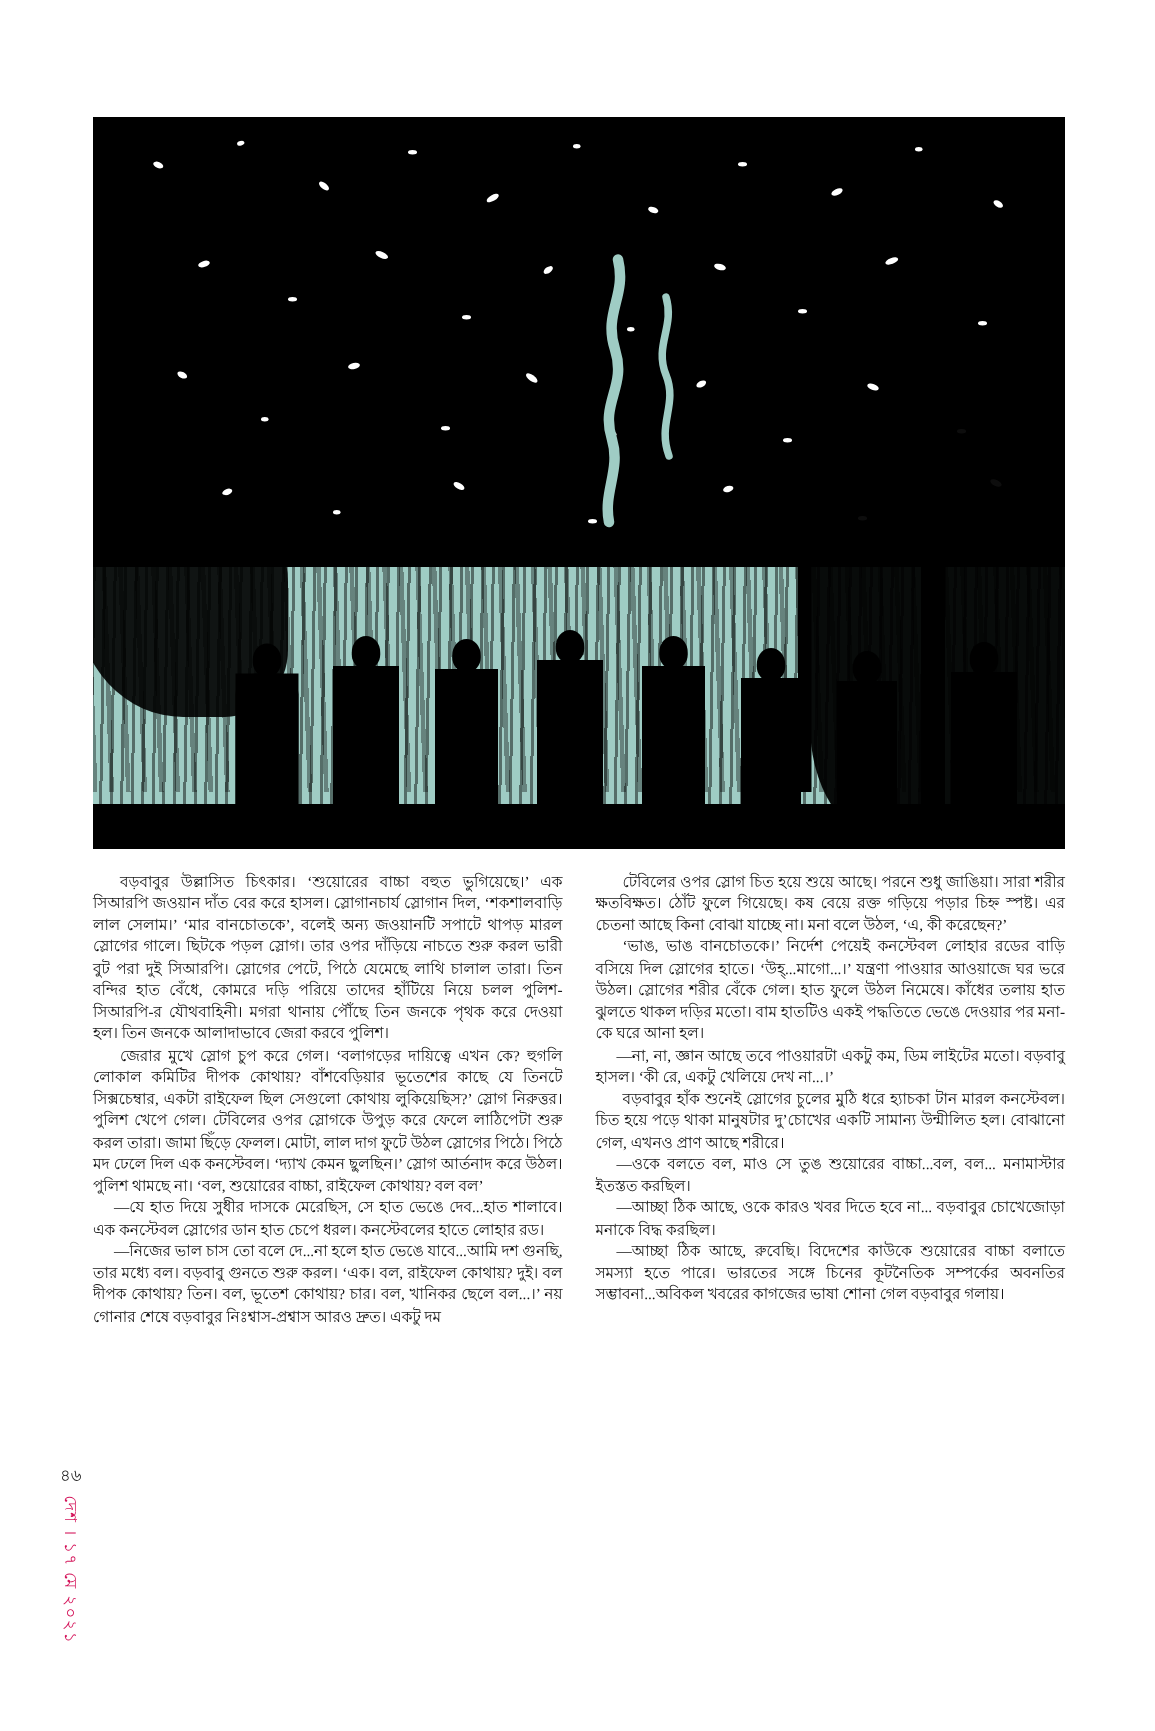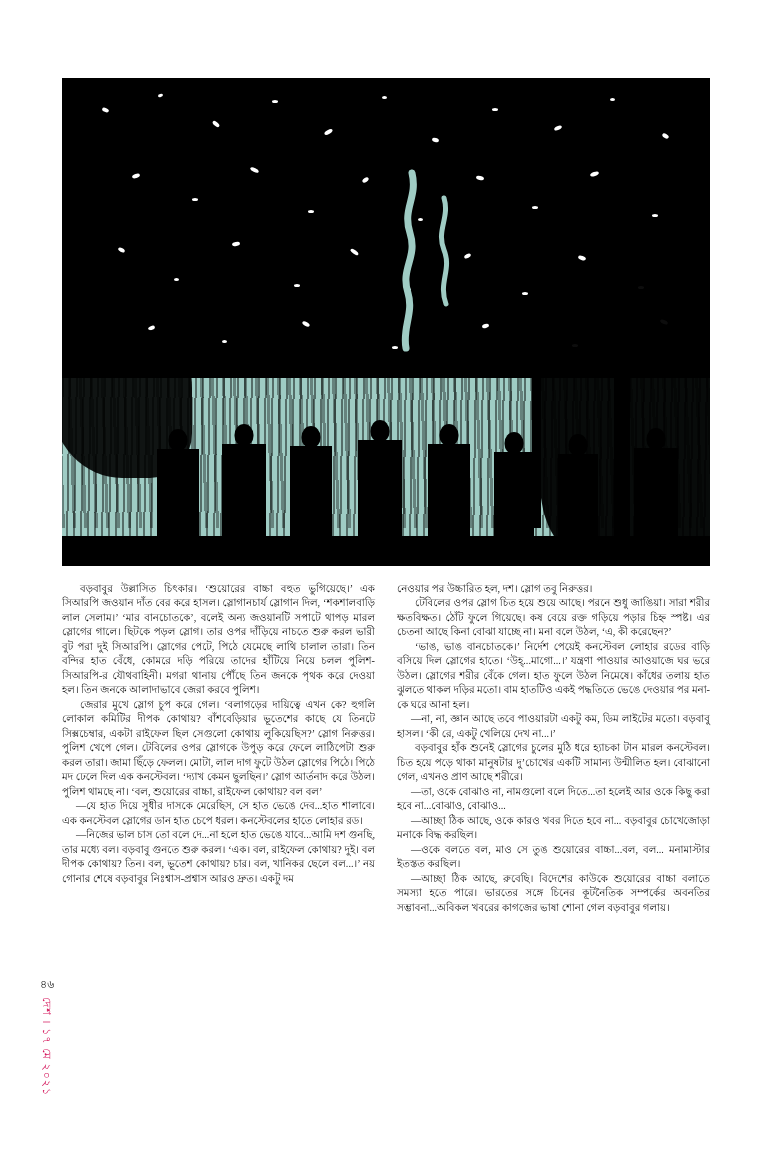--- a/index.html
+++ b/index.html
@@ -314,28 +314,26 @@
   <div class="columns">
 
     <div class="col">
       <p>বড়বাবুর উল্লাসিত চিৎকার। ‘শুয়োরের বাচ্চা বহুত ভুগিয়েছে।’ এক সিআরপি জওয়ান দাঁত বের করে হাসল। স্লোগানচার্য স্লোগান দিল, ‘শকশালবাড়ি লাল সেলাম।’ ‘মার বানচোতকে’, বলেই অন্য জওয়ানটি সপাটে থাপড় মারল স্লোগের গালে। ছিটকে পড়ল স্লোগ। তার ওপর দাঁড়িয়ে নাচতে শুরু করল ভারী বুট পরা দুই সিআরপি। স্লোগের পেটে, পিঠে যেমেছে লাথি চালাল তারা। তিন বন্দির হাত বেঁধে, কোমরে দড়ি পরিয়ে তাদের হাঁটিয়ে নিয়ে চলল পুলিশ-সিআরপি-র যৌথবাহিনী। মগরা থানায় পৌঁছে তিন জনকে পৃথক করে দেওয়া হল। তিন জনকে আলাদাভাবে জেরা করবে পুলিশ।</p>
       <p>জেরার মুখে স্লোগ চুপ করে গেল। ‘বলাগড়ের দায়িত্বে এখন কে? হুগলি লোকাল কমিটির দীপক কোথায়? বাঁশবেড়িয়ার ভূতেশের কাছে যে তিনটে সিক্সচেম্বার, একটা রাইফেল ছিল সেগুলো কোথায় লুকিয়েছিস?’ স্লোগ নিরুত্তর। পুলিশ খেপে গেল। টেবিলের ওপর স্লোগকে উপুড় করে ফেলে লাঠিপেটা শুরু করল তারা। জামা ছিঁড়ে ফেলল। মোটা, লাল দাগ ফুটে উঠল স্লোগের পিঠে। পিঠে মদ ঢেলে দিল এক কনস্টেবল। ‘দ্যাখ কেমন ছুলছিন।’ স্লোগ আর্তনাদ করে উঠল। পুলিশ থামছে না। ‘বল, শুয়োরের বাচ্চা, রাইফেল কোথায়? বল বল’</p>
       <p class="dash">—যে হাত দিয়ে সুধীর দাসকে মেরেছিস, সে হাত ভেঙে দেব...হাত শালাবে। এক কনস্টেবল স্লোগের ডান হাত চেপে ধরল। কনস্টেবলের হাতে লোহার রড।</p>
       <p class="dash">—নিজের ভাল চাস তো বলে দে...না হলে হাত ভেঙে যাবে...আমি দশ গুনছি, তার মধ্যে বল। বড়বাবু গুনতে শুরু করল। ‘এক। বল, রাইফেল কোথায়? দুই। বল দীপক কোথায়? তিন। বল, ভূতেশ কোথায়? চার। বল, খানিকর ছেলে বল...।’ নয় গোনার শেষে বড়বাবুর নিঃশ্বাস-প্রশ্বাস আরও দ্রুত। একটু দম</p>
     </div>
 
     <div class="col">
-      <p class="noindent">নেওয়ার পর উচ্চারিত হল, দশ। স্লোগ তবু নিরুত্তর।</p>
       <p>টেবিলের ওপর স্লোগ চিত হয়ে শুয়ে আছে। পরনে শুধু জাঙিয়া। সারা শরীর ক্ষতবিক্ষত। ঠোঁট ফুলে গিয়েছে। কষ বেয়ে রক্ত গড়িয়ে পড়ার চিহ্ন স্পষ্ট। এর চেতনা আছে কিনা বোঝা যাচ্ছে না। মনা বলে উঠল, ‘এ, কী করেছেন?’</p>
       <p>‘ভাঙ, ভাঙ বানচোতকে।’ নির্দেশ পেয়েই কনস্টেবল লোহার রডের বাড়ি বসিয়ে দিল স্লোগের হাতে। ‘উহ্...মাগো...।’ যন্ত্রণা পাওয়ার আওয়াজে ঘর ভরে উঠল। স্লোগের শরীর বেঁকে গেল। হাত ফুলে উঠল নিমেষে। কাঁধের তলায় হাত ঝুলতে থাকল দড়ির মতো। বাম হাতটিও একই পদ্ধতিতে ভেঙে দেওয়ার পর মনা-কে ঘরে আনা হল।</p>
       <p class="dash">—না, না, জ্ঞান আছে তবে পাওয়ারটা একটু কম, ডিম লাইটের মতো। বড়বাবু হাসল। ‘কী রে, একটু খেলিয়ে দেখ না...।’</p>
       <p>বড়বাবুর হাঁক শুনেই স্লোগের চুলের মুঠি ধরে হ্যাচকা টান মারল কনস্টেবল। চিত হয়ে পড়ে থাকা মানুষটার দু’চোখের একটি সামান্য উন্মীলিত হল। বোঝানো গেল, এখনও প্রাণ আছে শরীরে।</p>
-      <p class="dash">—তা, ওকে বোঝাও না, নামগুলো বলে দিতে...তা হলেই আর ওকে কিছু করা হবে না...বোঝাও, বোঝাও...</p>
+      <p class="dash">—ওকে বলতে বল, মাও সে তুঙ শুয়োরের বাচ্চা...বল, বল... মনামাস্টার ইতস্তত করছিল।</p>
       <p class="dash">—আচ্ছা ঠিক আছে, ওকে কারও খবর দিতে হবে না... বড়বাবুর চোখেজোড়া মনাকে বিদ্ধ করছিল।</p>
-      <p class="dash">—ওকে বলতে বল, মাও সে তুঙ শুয়োরের বাচ্চা...বল, বল... মনামাস্টার ইতস্তত করছিল।</p>
       <p class="dash">—আচ্ছা ঠিক আছে, রুবেছি। বিদেশের কাউকে শুয়োরের বাচ্চা বলাতে সমস্যা হতে পারে। ভারতের সঙ্গে চিনের কূটনৈতিক সম্পর্কের অবনতির সম্ভাবনা...অবিকল খবরের কাগজের ভাষা শোনা গেল বড়বাবুর গলায়।</p>
     </div>
   </div>
 
   <div class="folio">
     <div class="num">৪৬</div>
     <div class="vert">দেশ । ১৭ মে ২০২১</div>
   </div>
 
 </div>

